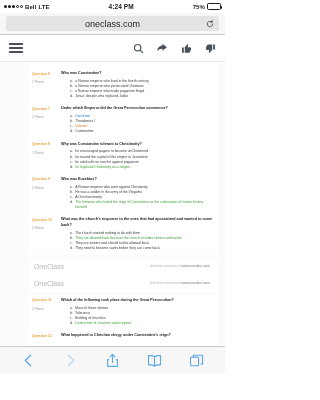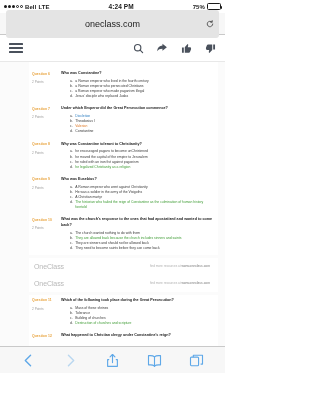--- a/index.html
+++ b/index.html
@@ -33,21 +33,21 @@
   }
   .batt-fill{height:100%;background:#1a1a1a;border-radius:.5px;}
 
   
   .urlbar{
     height:22px;background:#f7f7f7;
     border-bottom:.5px solid #c9c9c9;
     display:flex;align-items:center;padding:0 6px;
   }
   .urlfield{
-    flex:1;height:28px;background:#e4e4e4;border-radius:3px;
+    flex:1;height:15px;background:#e4e4e4;border-radius:3px;
     display:flex;align-items:center;justify-content:center;position:relative;
   }
   .url-text{font-size:9px;color:#1c1c1c;}
   .reload{
     position:absolute;right:5px;top:50%;transform:translateY(-50%);
     width:8px;height:8px;
   }
   .reload svg{display:block;}
 
   

